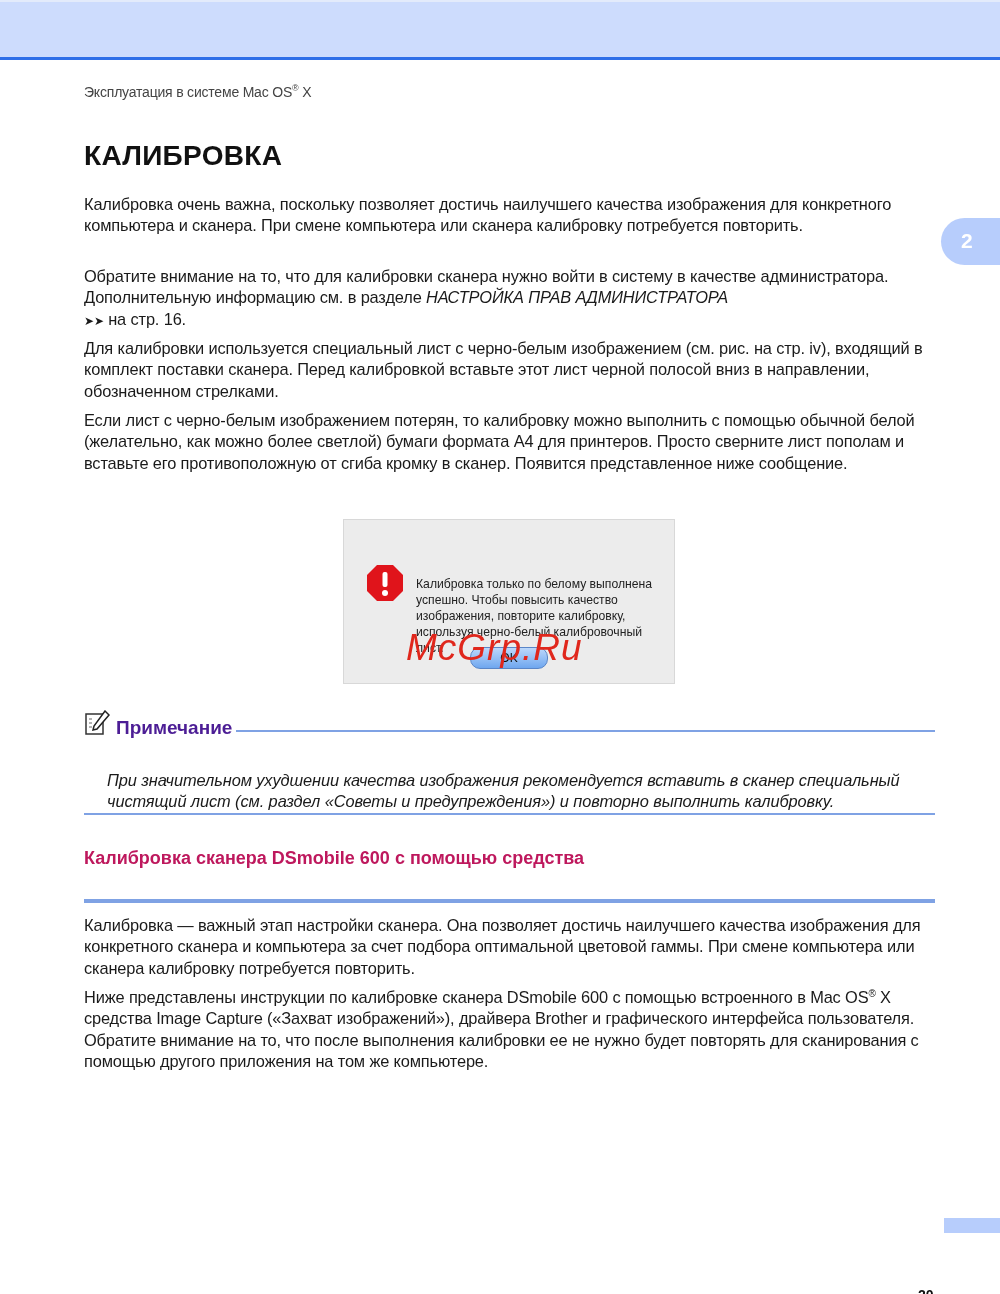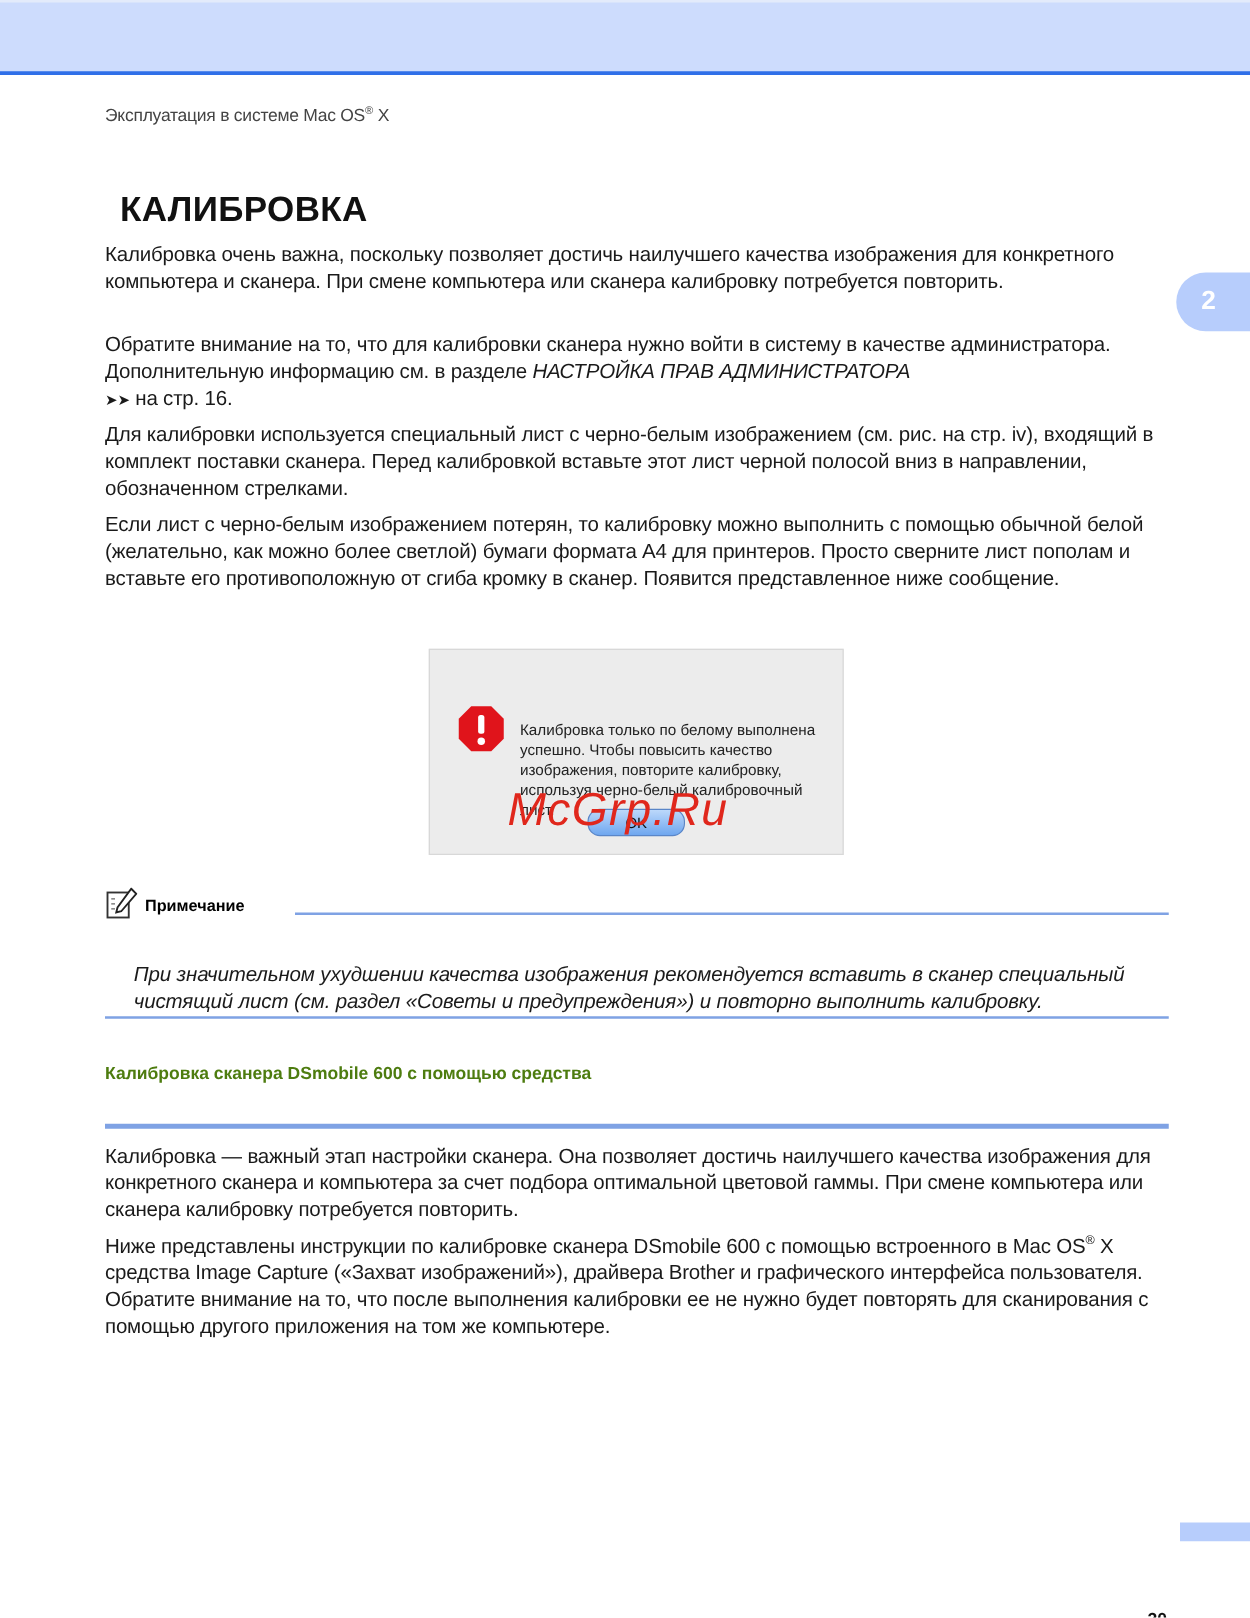--- a/index.html
+++ b/index.html
@@ -2,35 +2,35 @@
 <html><head>
 <meta charset="utf-8">
 <style>
   html,body{margin:0;padding:0;}
   body{width:1000px;height:1294px;position:relative;background:#fff;font-family:"Liberation Sans",sans-serif;color:#1a1a1a;overflow:hidden;}
   .topband{position:absolute;left:0;top:0;width:1000px;height:60px;background:#cddcfd;border-bottom:3px solid #2f6fe8;border-top:2px solid #e3ebfb;box-sizing:border-box;}
   .running-head{position:absolute;left:84px;top:84px;font-size:14px;color:#444;letter-spacing:-0.2px;}
   .running-head sup{font-size:9px;}
   .chapter-tab{position:absolute;left:941px;top:218px;width:59px;height:47px;background:#b7cdfc;border-radius:24px 0 0 24px;}
   .chapter-tab span{position:absolute;left:20px;top:11px;color:#fff;font-weight:bold;font-size:21px;}
-  h1{position:absolute;left:84px;top:140px;margin:12px;font-size:28px;font-weight:bold;color:#111;letter-spacing:0.3px;}
+  h1{position:absolute;left:84px;top:140px;margin:0;font-size:28px;font-weight:bold;color:#111;letter-spacing:0.3px;}
   .p{position:absolute;left:84px;width:860px;font-size:16.4px;line-height:21.3px;margin:0;color:#1a1a1a;letter-spacing:-0.15px;}
   .p i{font-style:italic;}
   .dialog{position:absolute;left:343px;top:519px;width:332px;height:165px;background:#ececec;border:1px solid #d8d8d8;box-sizing:border-box;}
   .dialog .title{height:22px;background:linear-gradient(#f1f1f1,#d8d8d8);border-bottom:1px solid #b9b9b9;text-align:center;font-size:13px;line-height:22px;color:#444;}
   .dialog .stop{position:absolute;left:22px;top:44px;width:38px;height:38px;}
   .dialog .msg{position:absolute;left:72px;top:40px;width:250px;font-size:12.2px;line-height:16px;color:#222;margin-top:16px;}
   .dialog .ok{position:absolute;left:126px;top:127px;width:76px;height:20px;border-radius:10px;background:linear-gradient(#bcd8fb,#6fa7ef);border:1px solid #5a86c8;font-size:12px;text-align:center;line-height:20px;color:#111;}
   .watermark{position:absolute;left:406px;top:627px;font-size:37px;color:#e0271c;font-style:italic;letter-spacing:1px;font-family:"Liberation Sans",sans-serif;}
   .note-icon{position:absolute;left:84px;top:710px;width:26px;height:26px;}
-  .note-title{position:absolute;left:116px;top:717px;font-size:13px;font-weight:bold;color:#000000;}
+  .note-title{position:absolute;left:116px;top:717px;font-size:19px;font-weight:bold;color:#4c1d95;}
   .note-rule-top{position:absolute;left:236px;top:730px;width:699px;height:2px;background:#7fa2e4;}
   .note-body{position:absolute;left:107px;top:770px;width:840px;font-size:16.4px;line-height:21.3px;font-style:italic;color:#1a1a1a;letter-spacing:-0.1px;}
   .note-rule-bottom{position:absolute;left:84px;top:813px;width:851px;height:2px;background:#7fa2e4;}
-  h2{position:absolute;left:84px;top:846px;margin:0;font-size:14px;line-height:25px;font-weight:bold;color:#4d7c0f;}
+  h2{position:absolute;left:84px;top:846px;margin:0;font-size:18px;line-height:25px;font-weight:bold;color:#be185d;}
   .h2-rule{position:absolute;left:84px;top:899px;width:851px;height:4px;background:#7fa2e4;}
   .pagenum{position:absolute;left:918px;top:1287px;font-size:14px;font-weight:bold;color:#111;}
   .pagebar{position:absolute;left:944px;top:1218px;width:56px;height:15px;background:#b7cdfc;}
   sup{font-size:10px;line-height:0;}
 </style>
 </head>
 <body>
 
 <div class="topband"></div>
 

